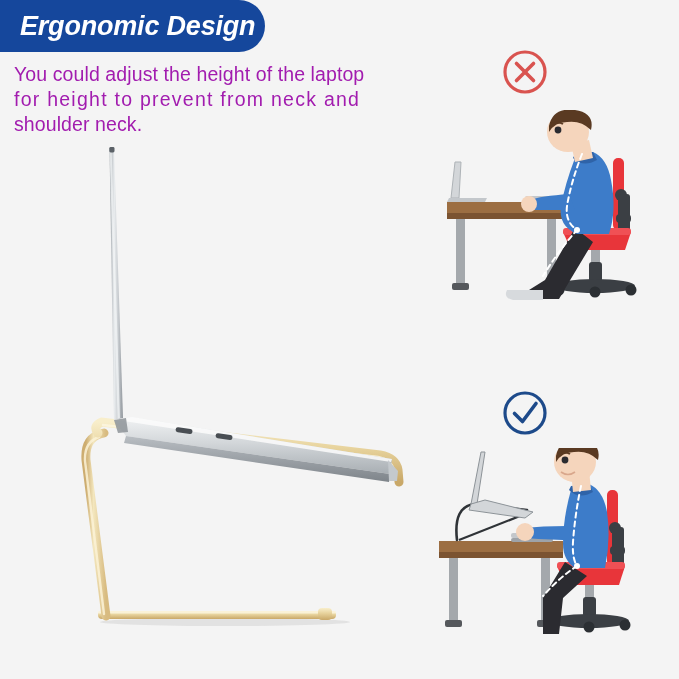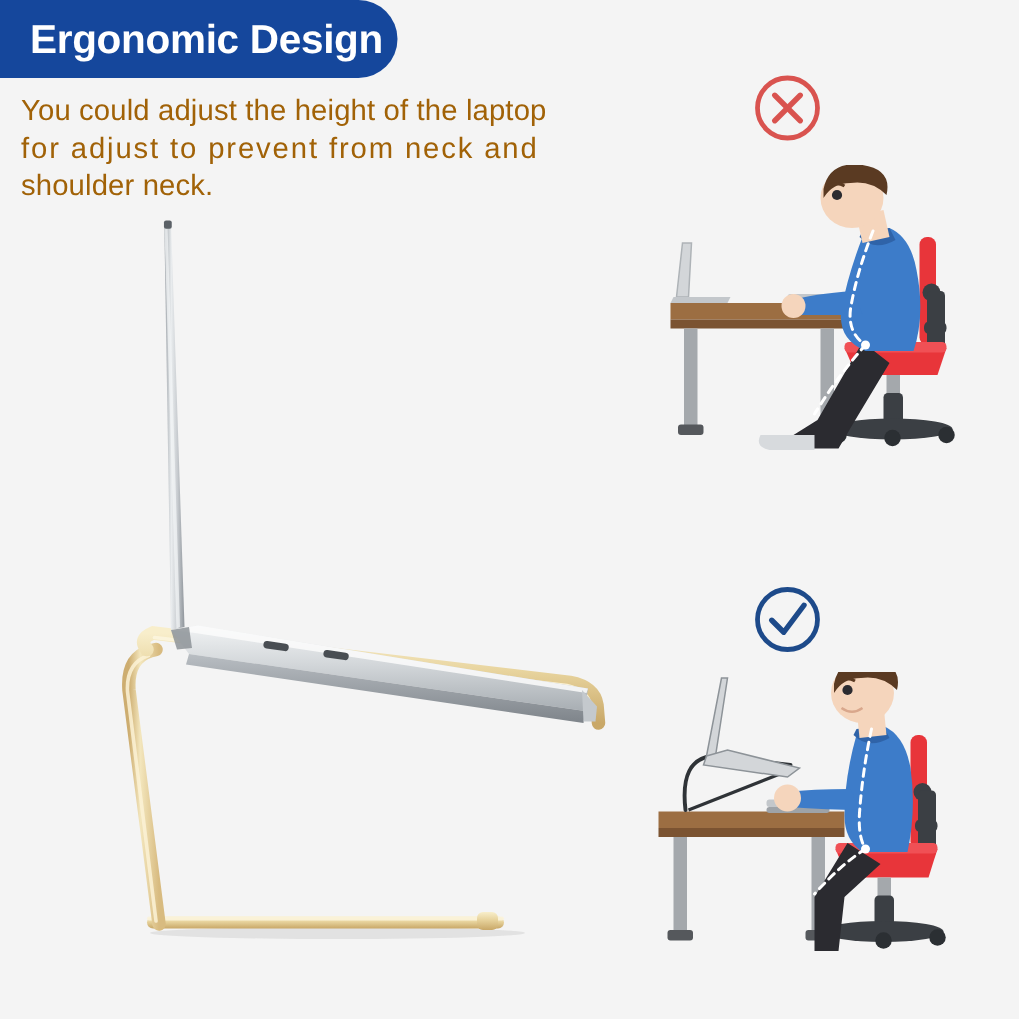--- a/index.html
+++ b/index.html
@@ -32,29 +32,30 @@
     display: flex;
     align-items: center;
   }
   .banner-title {
     margin-left: 40px;
     color: #ffffff;
     font-size: 27px;
     font-weight: bold;
     letter-spacing: -0.2px;
     white-space: nowrap;
+    font-style: italic;
   }
 
   
   .body-copy {
     position: absolute;
     left: 14px;
     top: 62px;
     width: 420px;
-    color: #a16207;
+    color: #a21caf;
     font-size: 19.5px;
     line-height: 25px;
     letter-spacing: 0.1px;
   }
   .body-copy .line-2 { letter-spacing: 1.25px; }
 
   
   .product {
     position: absolute;
     left: 40px;
@@ -88,21 +89,21 @@
 <body>
 
 <div id="page">
 
   <div class="banner">
     <div class="banner-title">Ergonomic Design</div>
   </div>
 
   <div class="body-copy">
     <div class="line-1">You could adjust the height of the laptop</div>
-    <div class="line-2">for adjust to prevent from neck and</div>
+    <div class="line-2">for height to prevent from neck and</div>
     <div class="line-3">shoulder neck.</div>
   </div>
 
   <div class="product">
     <svg width="400" height="520" viewBox="0 0 400 520">
       <defs>
         <linearGradient id="goldGrad" x1="0" y1="0" x2="0" y2="1">
           <stop offset="0%" stop-color="#f8eecb"></stop>
           <stop offset="42%" stop-color="#e8d49e"></stop>
           <stop offset="100%" stop-color="#c9a868"></stop>

